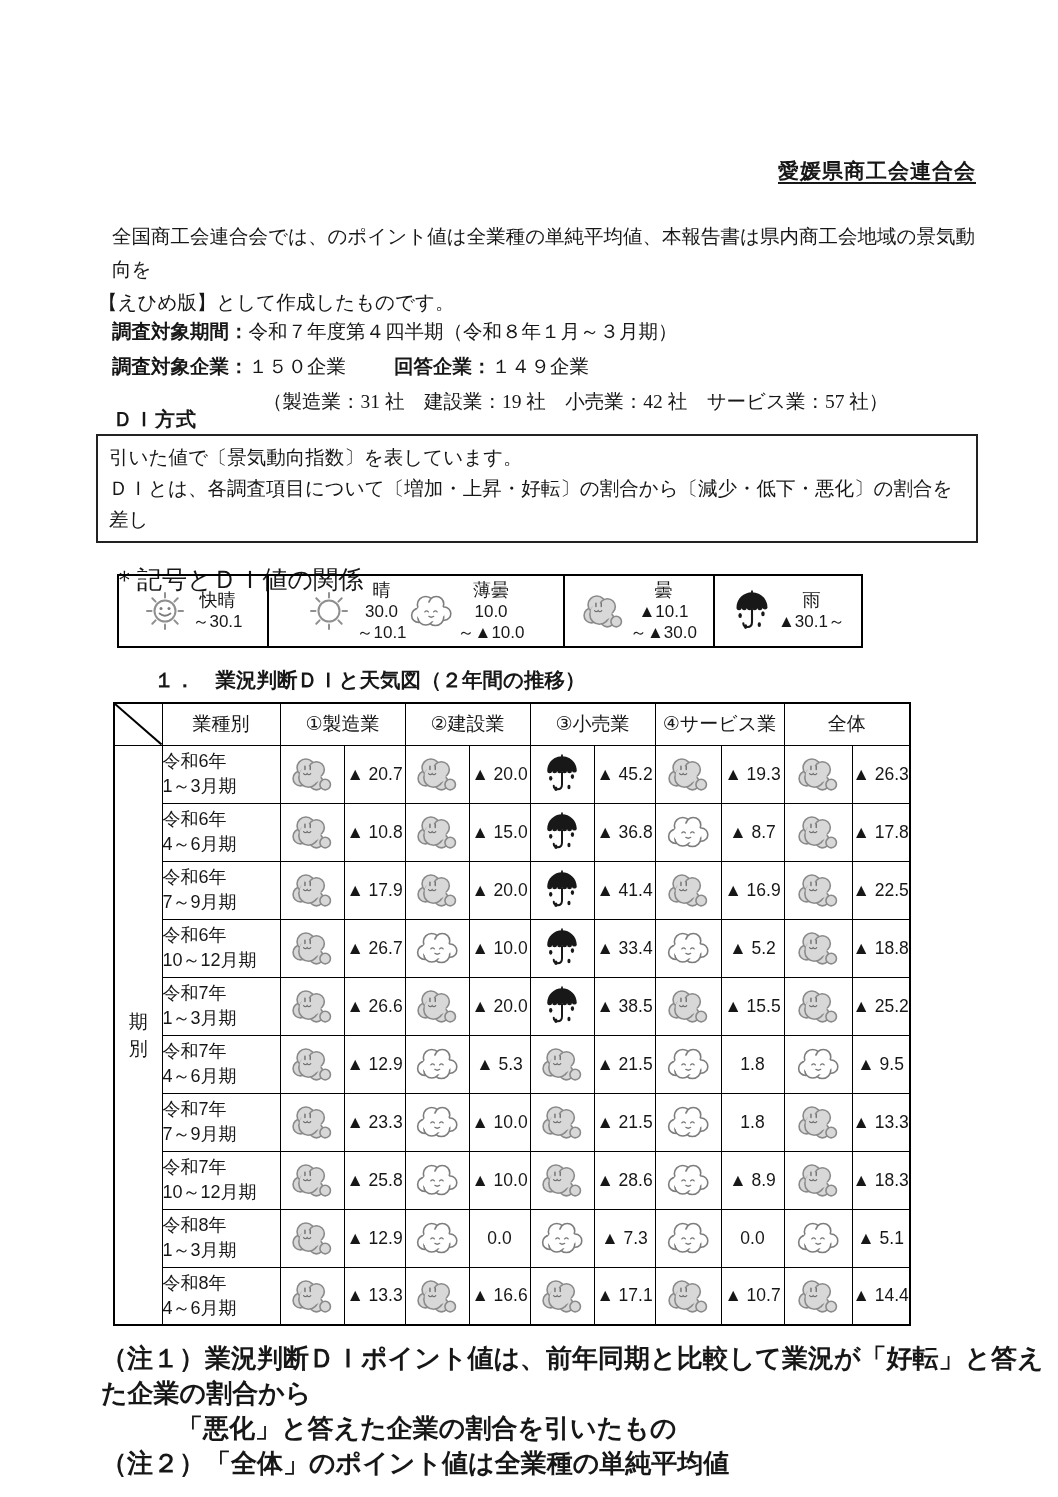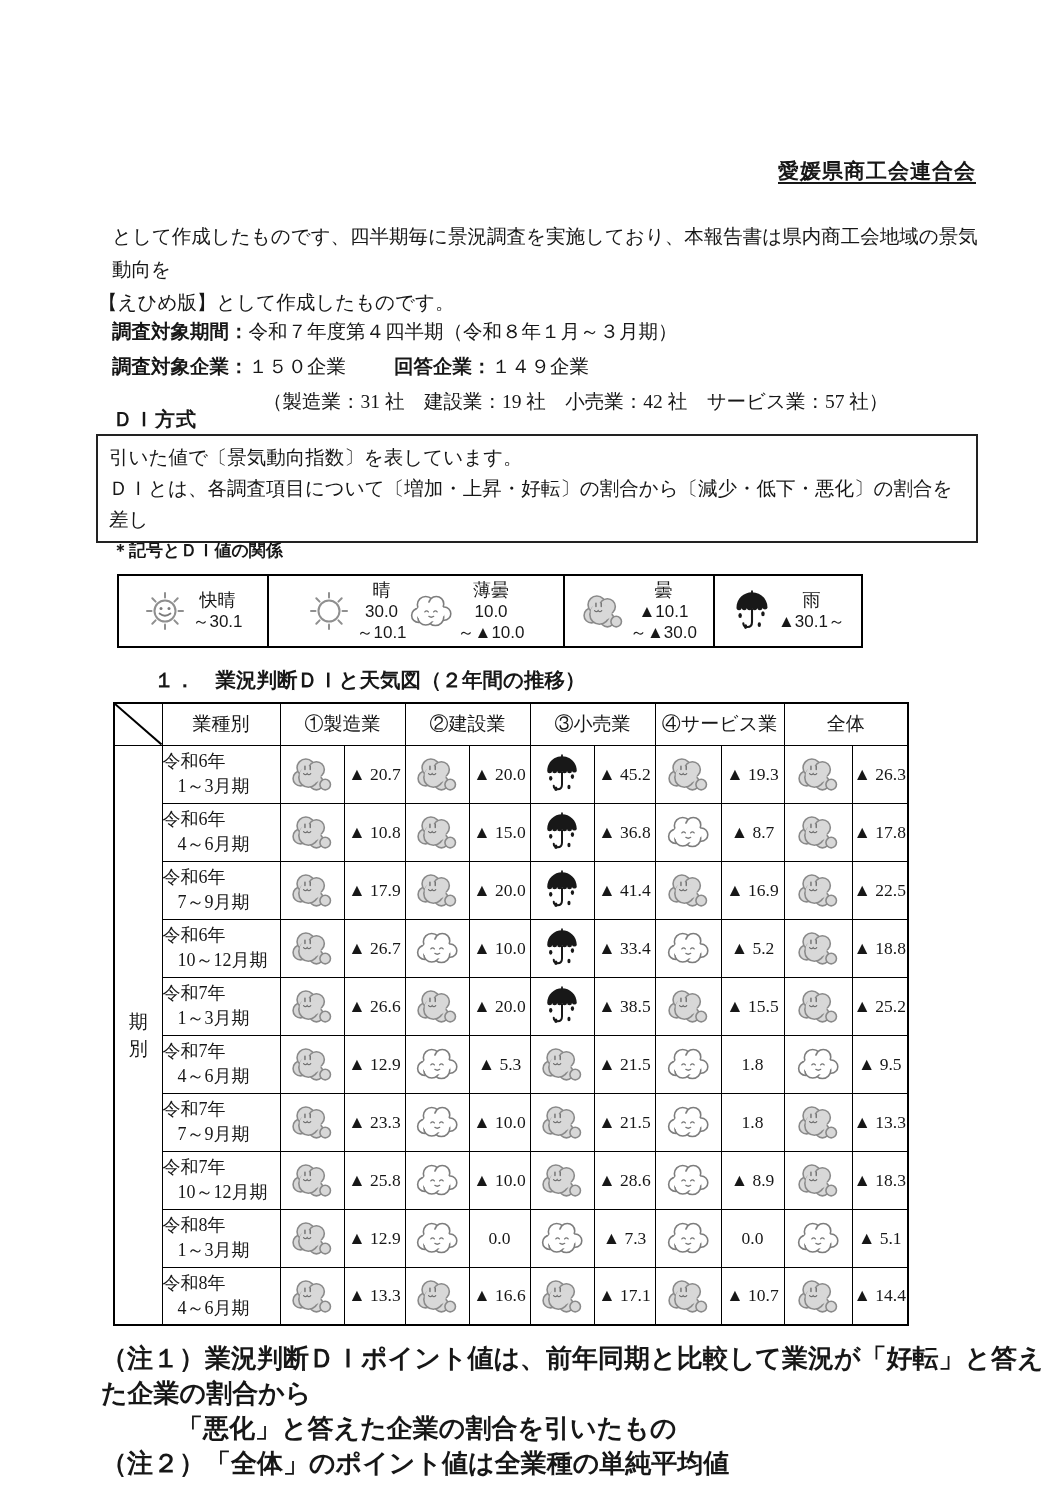--- a/index.html
+++ b/index.html
@@ -27,21 +27,21 @@
   .survey .resp{margin-left:48px;}
   .survey .breakdown{padding-left:151px;}
 
   .di-heading{position:absolute;top:406px;left:113px;font-size:20px;font-weight:bold;letter-spacing:1px;}
   .di-box{
     position:absolute;top:434px;left:96px;width:856px;
     border:2px solid #222;padding:6px 11px;font-size:19.5px;line-height:31px;
   }
 
   
-  .legend-heading{position:absolute;top:539px;left:112px;font-size:17px;font-weight:bold;}
+  .legend-heading{position:absolute;top:563px;left:112px;font-size:25px;font-weight:normal;}
   .legend-box{
     position:absolute;top:574px;left:117px;width:746px;height:74px;
     border:2px solid #000;display:flex;box-sizing:border-box;
   }
   .legend-cell{display:flex;align-items:center;justify-content:center;gap:6px;box-sizing:border-box;}
   .legend-cell + .legend-cell{border-left:2px solid #000;}
   .lc-1{width:148px;}
   .lc-2{width:296px;gap:2px;}
   .lc-3{width:150px;}
   .lc-4{width:148px;}
@@ -50,32 +50,32 @@
   .lg-label{font-size:18px;}
   .lg-l2{text-align:right;}
   .lg-l2:empty{display:none;}
   .lg-icon{width:44px;height:44px;flex:0 0 auto;}
   .lc-4 .lg-icon{width:42px;height:42px;}
 
   
   .section-heading{position:absolute;top:666px;left:115px;font-size:20.5px;font-weight:bold;margin-left:39px;}
   .weather-table{
     position:absolute;top:702px;left:113px;border-collapse:collapse;table-layout:fixed;
-    border:2px solid #000;font-size:18px;font-family:Liberation Serif, serif;
+    border:2px solid #000;font-size:18px;
   }
   .weather-table th,.weather-table td{border:1.5px solid #000;padding:0;}
   .weather-table thead tr{height:42px;}
   .weather-table tbody tr{height:58px;}
   .weather-table th{font-weight:normal;font-size:19px;text-align:center;}
   .corner-cell{position:relative;}
   .corner-cell svg{position:absolute;inset:0;width:100%;height:100%;display:block;}
   .axis-cell{text-align:center;vertical-align:middle;}
   .v-text{width:20px;margin:0 auto;line-height:27px;font-size:19px;letter-spacing:0;word-break:break-all;}
   .period-cell{vertical-align:middle;padding:2px 2px 2px 7px;line-height:25px;font-size:18px;}
-  .period-cell .p2{padding-left:15px;}
+  .period-cell .p2{}
   .icon-cell{text-align:center;vertical-align:middle;}
   .value-cell{text-align:center;vertical-align:middle;font-size:17.5px;white-space:nowrap;}
   .wx-icon{width:44px;height:40px;vertical-align:middle;}
   .wx-icon.rain-icon{width:40px;height:44px;}
 
   
   .notes{position:absolute;top:1341px;left:101px;font-size:26px;font-weight:bold;line-height:35px;}
   .notes .indent{padding-left:76px;}
 </style>
 </head>
@@ -159,21 +159,21 @@
     </symbol>
   </defs>
 </svg>
 
 <div class="page">
 
 
   <div class="org-name">愛媛県商工会連合会</div>
 
   <div class="intro">
-    <div class="l1">として作成したものです、四半期毎に景況調査を実施しており、本報告書は県内商工会地域の景気動向を</div>
+    <div class="l1">全国商工会連合会では、のポイント値は全業種の単純平均値、本報告書は県内商工会地域の景気動向を</div>
     <div class="l2">【えひめ版】として作成したものです。</div>
   </div>
 
   <div class="survey">
     <div><b>調査対象期間：</b><span>令和７年度第４四半期（令和８年１月～３月期）</span></div>
     <div><b>調査対象企業：</b><span>１５０企業</span><b class="resp">回答企業：</b><span>１４９企業</span></div>
     <div class="breakdown">（製造業：31 社　建設業：19 社　小売業：42 社　サービス業：57 社）</div>
   </div>
 
   <div class="di-heading">ＤＩ方式</div>

